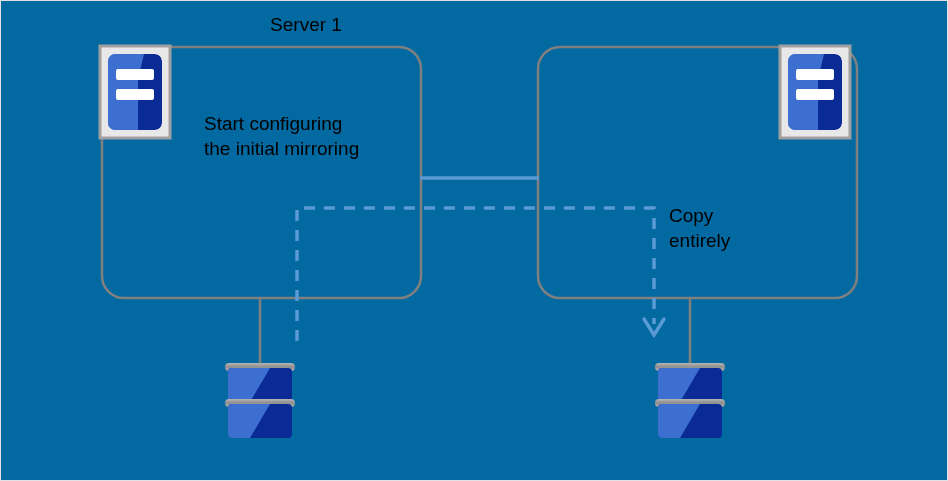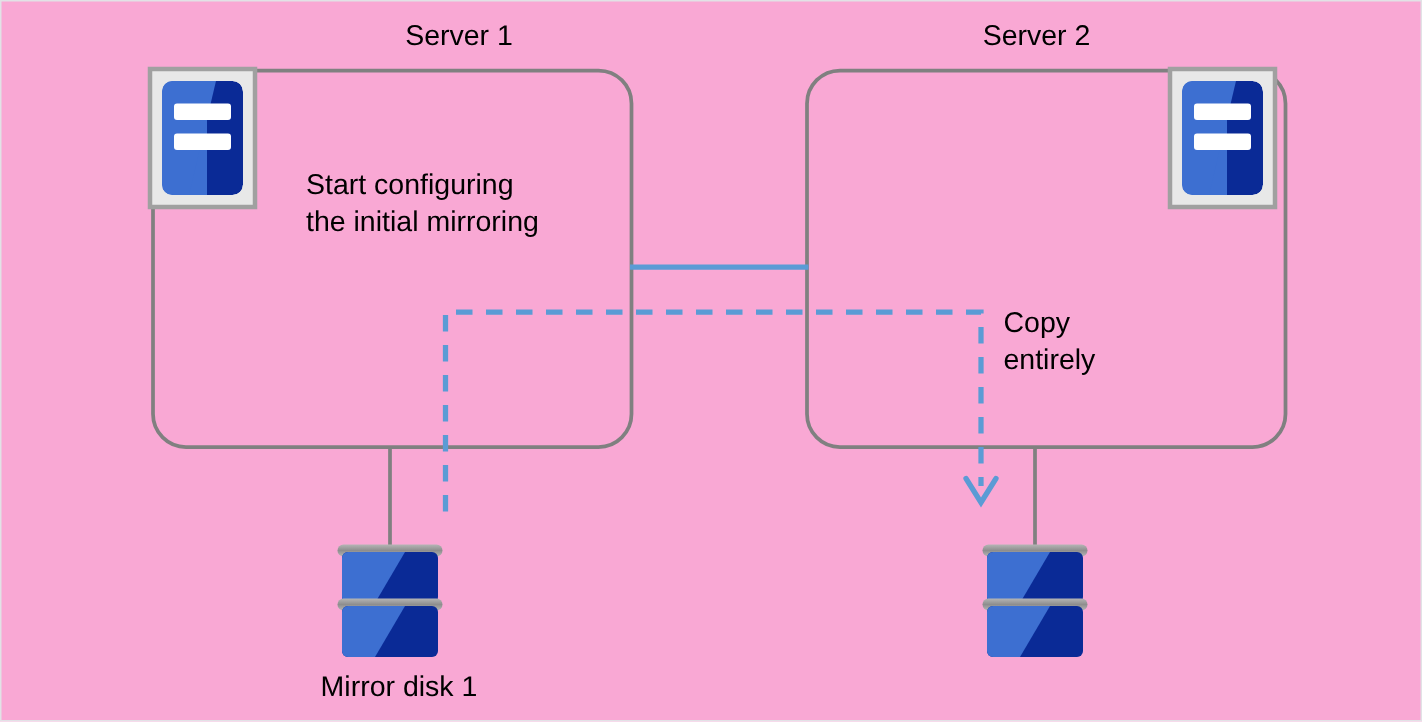--- a/index.html
+++ b/index.html
@@ -5,21 +5,21 @@
   * { margin:0; padding:0; box-sizing:border-box; }
   html, body {
     width:948px; height:481px;
     background:#ffffff;
     font-family:"Liberation Sans", sans-serif;
     overflow:hidden;
   }
   #canvas {
     position:relative;
     width:948px; height:481px;
-    background:#f9a8d4;
+    background:#0369a1;
     border:1px solid #e2e2e6;
   }
   #diagram-svg {
     position:absolute; left:0; top:0;
     width:948px; height:481px;
   }
   .lbl {
     position:absolute;
     color:#000000;
     font-size:19px;
@@ -139,23 +139,21 @@
       <rect x="654" y="398" width="70" height="8" rx="4" fill="url(#capGrad)"></rect>
       <g clip-path="url(#diskClip4)">
         <rect x="657" y="403" width="64" height="34" fill="#0a2a96"></rect>
         <polygon points="657,403 699,403 679,437 657,437" fill="#3d6fd1"></polygon>
       </g>
     </g>
   </svg>
 
   <div class="lbl lbl-center" id="server1-title">Server 1</div>
 
-  <div class="lbl lbl-center" id="server2-title">Server 2</div>
 
-  <div class="lbl lbl-center" id="disk1-title">Mirror disk 1</div>
 
 
   <div class="lbl" id="start-config-text">Start configuring
 the initial mirroring</div>
 
   <div class="lbl" id="copy-entirely-text">Copy
 entirely</div>
 
 </div>
 

